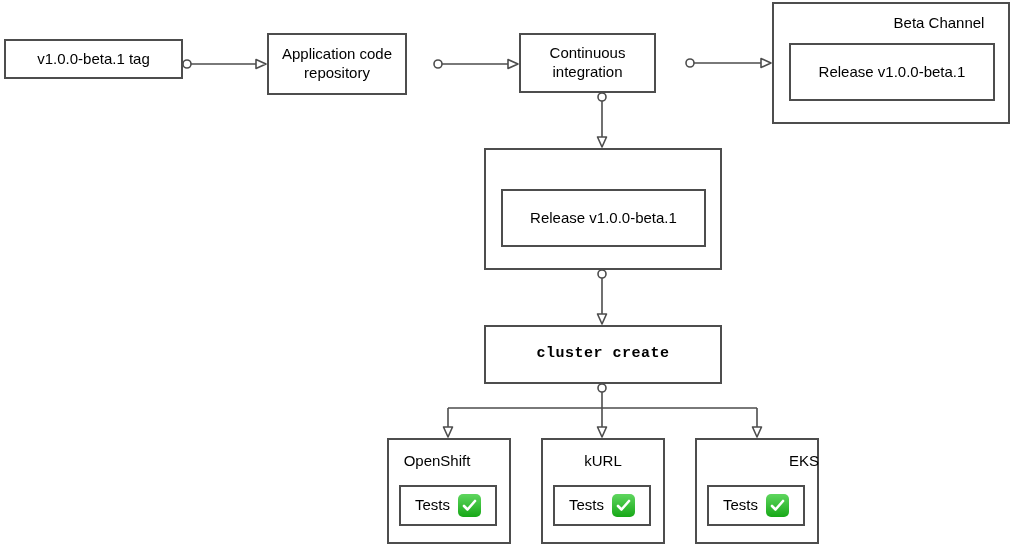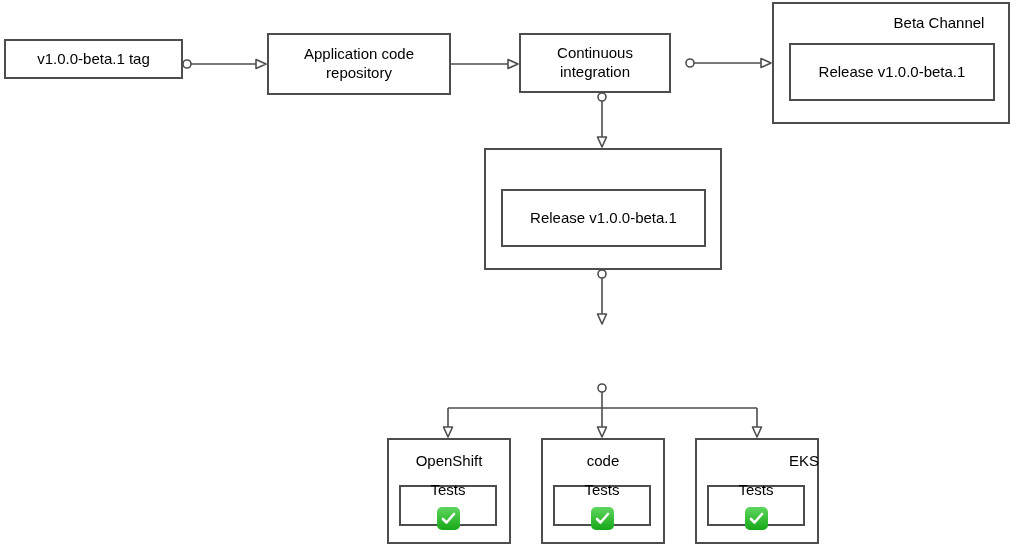--- a/index.html
+++ b/index.html
@@ -70,21 +70,20 @@
     line-height: 18px;
   }
   .mono {
     font-family: "Liberation Mono", "DejaVu Sans Mono", monospace;
     font-weight: bold;
     font-size: 15px;
     letter-spacing: 0.5px;
   }
   .tests-box {
     gap: 8px;
-    flex-direction: column;
   }
   .check-badge {
     display: inline-flex;
     align-items: center;
     justify-content: center;
     width: 23px;
     height: 23px;
     border-radius: 5px;
     background: linear-gradient(180deg, var(--check-top) 0%, var(--check-bottom) 100%);
     flex: 0 0 auto;
@@ -140,53 +139,56 @@
       <polygon points="602,437 597.5,427 606.5,427"></polygon>
       <line x1="757" y1="408" x2="757" y2="427"></line>
       <polygon points="757,437 752.5,427 761.5,427"></polygon>
     </g>
   </svg>
 
   <div class="node" style="left:4px; top:39px; width:179px; height:40px;">
     <span>v1.0.0-beta.1 tag</span>
   </div>
 
-  <div class="node" style="left:267px; top:33px; width:184px; height:62px;">
+  <div class="node" style="left:267px; top:33px; width:140px; height:62px;">
     <span style="width:130px;">Application code repository</span>
   </div>
 
-  <div class="node" style="left:519px; top:33px; width:152px; height:60px;">
+  <div class="node" style="left:519px; top:33px; width:137px; height:60px;">
     <span style="width:110px;">Continuous integration</span>
   </div>
 
   <div class="node container" style="left:772px; top:2px; width:238px; height:122px;"></div>
   <div class="box-title" style="left:772px; top:14px; width:238px;padding-left:48px;">Beta Channel</div>
   <div class="node" style="left:789px; top:43px; width:206px; height:58px;">
     <span>Release v1.0.0-beta.1</span>
   </div>
 
   <div class="node container" style="left:484px; top:148px; width:238px; height:122px;"></div>
   <div class="node" style="left:501px; top:189px; width:205px; height:58px;">
     <span>Release v1.0.0-beta.1</span>
   </div>
 
+  <div class="node" style="left:484px; top:325px; width:238px; height:59px;">
+    <span class="mono">cluster create</span>
+  </div>
 
   <div class="node container" style="left:387px; top:438px; width:124px; height:106px;"></div>
-  <div class="box-title" style="left:387px; top:452px; width:124px;">OpenShift</div>
+  <div class="box-title" style="left:375px; top:452px; width:124px;">OpenShift</div>
   <div class="node tests-box" style="left:399px; top:485px; width:98px; height:41px;">
     <span>Tests</span>
     <span class="check-badge">
       <svg width="15" height="13" viewBox="0 0 15 13">
           <polyline points="2,7 5.5,10.5 13,2" fill="none" stroke="#ffffff" stroke-width="2.6" stroke-linecap="round" stroke-linejoin="round"></polyline>
         </svg>
     </span>
   </div>
 
   <div class="node container" style="left:541px; top:438px; width:124px; height:106px;"></div>
-  <div class="box-title" style="left:541px; top:452px; width:124px;">code</div>
+  <div class="box-title" style="left:541px; top:452px; width:124px;">kURL</div>
   <div class="node tests-box" style="left:553px; top:485px; width:98px; height:41px;">
     <span>Tests</span>
     <span class="check-badge">
       <svg width="15" height="13" viewBox="0 0 15 13">
           <polyline points="2,7 5.5,10.5 13,2" fill="none" stroke="#ffffff" stroke-width="2.6" stroke-linecap="round" stroke-linejoin="round"></polyline>
         </svg>
     </span>
   </div>
 
   <div class="node container" style="left:695px; top:438px; width:124px; height:106px;"></div>

